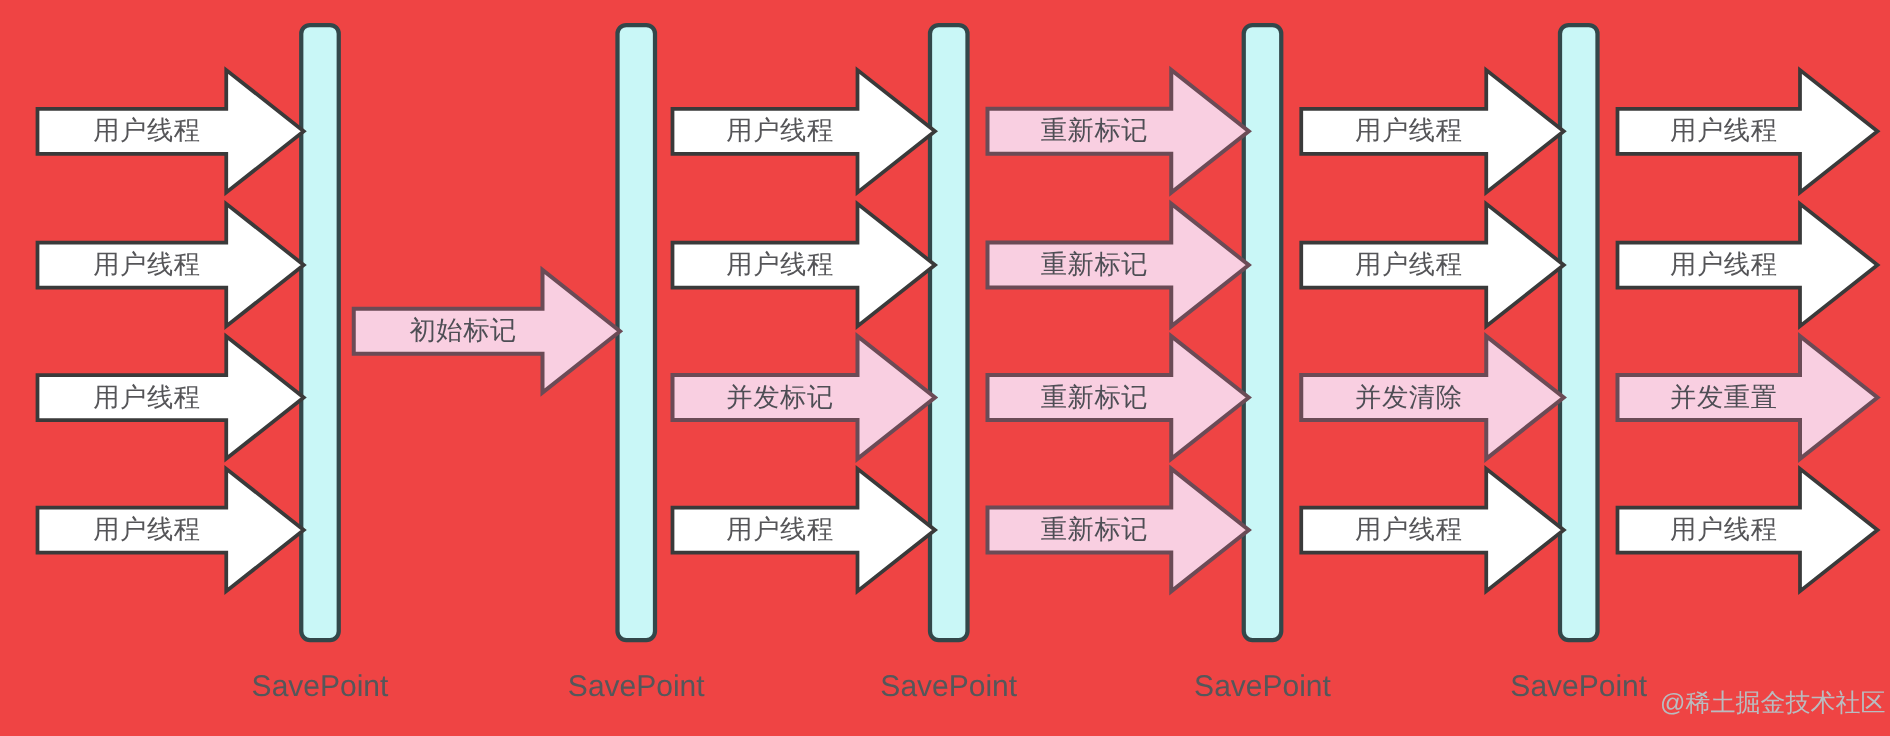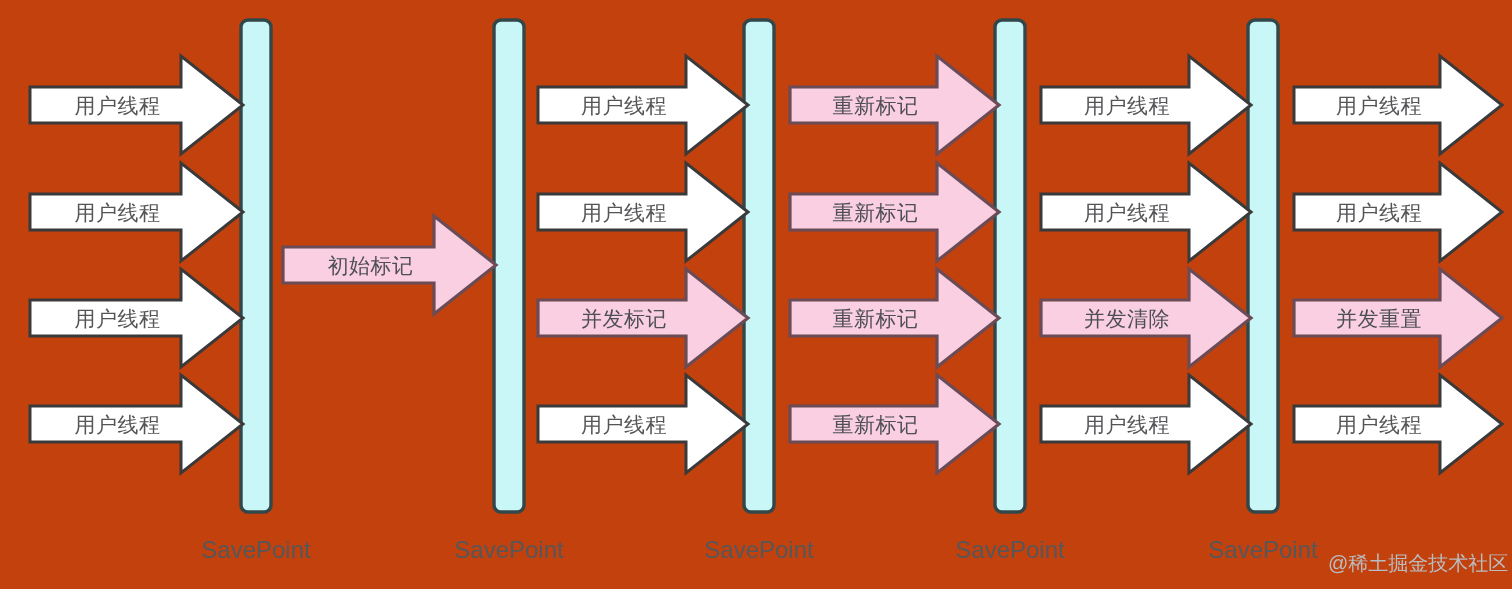--- a/index.html
+++ b/index.html
@@ -7,21 +7,21 @@
     padding: 0;
     background: #ffffff;
   }
   body {
     font-family: "Liberation Sans", "DejaVu Sans", sans-serif;
   }
   #stage {
     position: relative;
     width: 1512px;
     height: 589px;
-    background: #c2410c;
+    background: #ef4444;
     overflow: hidden;
   }
   .diagram-svg {
     position: absolute;
     left: 0;
     top: 0;
     width: 1512px;
     height: 589px;
   }
   .arrow-white-shape {

